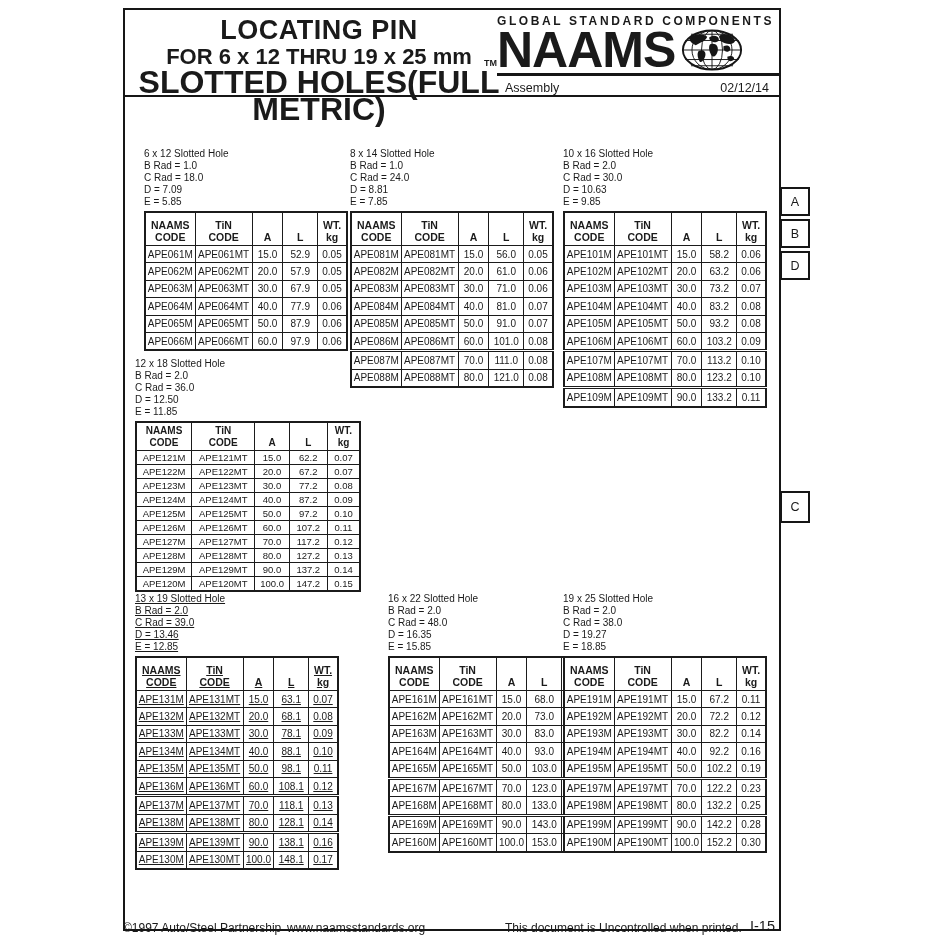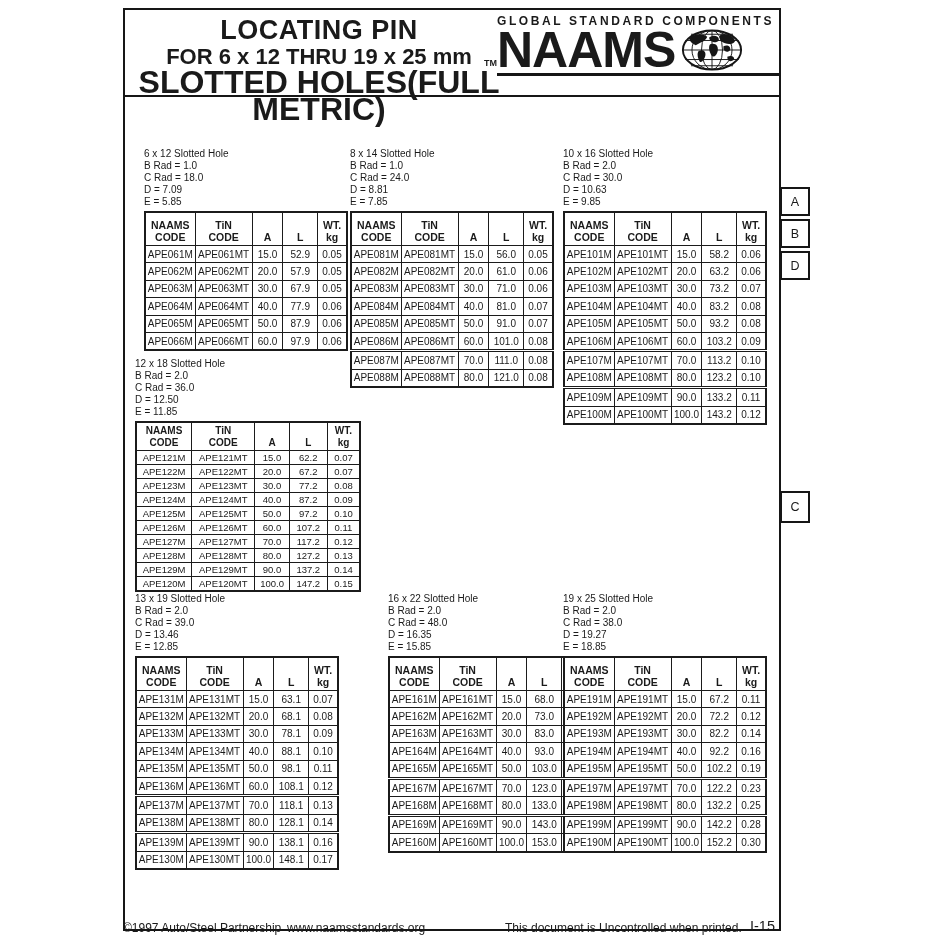--- a/index.html
+++ b/index.html
@@ -52,21 +52,21 @@
   .ptable th:nth-child(3){width:15%} .ptable th:nth-child(4){width:17%}
   .ptable th:nth-child(5){width:14%}
   .ptable tr.gap td { border-top:3px double #1b1b1b; }
   .ptable.wide { width:226px; }
   .ptable.compact td { height:13px; font-size:9.5px; }
   .ptable.compact th { height:25px; font-size:10px; }
   #sec0 {left:144px; top:148px;}
   #sec1 {left:350px; top:148px;}
   #sec2 {left:563px; top:148px;}
   #sec3 {left:135px; top:358px;}
-  #sec4 {left:135px; top:593px;}
+  #sec4 {left:135px; top:593px;text-decoration:underline;}
   #sec5 {left:340px; top:593px;padding-left:48px;}
   #sec6 {left:563px; top:593px;}
   
   .side-box {
     position:absolute; left:780px; width:26px; height:25px;
     border:2px solid #161616; background:#fff;
     display:flex; align-items:center; justify-content:center; font-size:12.5px;
   }
   #box-a{top:187px} #box-b{top:219px} #box-d{top:251px} #box-c{top:491px; height:28px;}
   
@@ -101,20 +101,24 @@
           <line x1="10" y1="38.5" x2="54" y2="38.5" stroke="#161616" stroke-width="1"></line>
           <path d="M8,9 C13,5 23,5 27,8 C26,12 20,14 15,17 C11,15 8,13 8,9 Z" fill="#161616"></path>
           <path d="M18,23 C22,21 26,23 25,28 C24,32 21,36 19,34 C17,30 16,26 18,23 Z" fill="#161616"></path>
           <path d="M29,9 C33,6 38,7 39,10 C40,13 37,14 34,14 C31,13 29,12 29,9 Z" fill="#161616"></path>
           <path d="M30,16 C35,14 39,17 38,23 C37,28 33,31 31,27 C29,23 28,19 30,16 Z" fill="#161616"></path>
           <path d="M41,6 C49,4 56,8 56,13 C53,17 46,16 42,13 C40,10 39,8 41,6 Z" fill="#161616"></path>
           <path d="M44,18 C48,16 52,18 51,22 C49,25 45,24 44,21 Z" fill="#161616"></path>
           <path d="M48,29 C52,27 56,29 55,32 C52,35 48,34 48,29 Z" fill="#161616"></path>
         </svg>
       </div>
+      <div class="brand-bottom">
+        <span>Assembly</span>
+        <span>02/12/14</span>
+      </div>
     </div>
   </div>
 </div>
 
 <div class="section" id="sec0">
   <div class="sec-title">6 x 12 Slotted Hole</div>
   <div class="sec-specs">
       <div>B Rad = 1.0</div>
       <div>C Rad = 18.0</div>
       <div>D = 7.09</div>
@@ -370,27 +374,20 @@
           <td>123.2</td>
           <td>0.10</td>
         </tr>
         <tr class="gap">
           <td>APE109M</td>
           <td>APE109MT</td>
           <td>90.0</td>
           <td>133.2</td>
           <td>0.11</td>
         </tr>
-        <tr>
-          <td>APE100M</td>
-          <td>APE100MT</td>
-          <td>100.0</td>
-          <td>143.2</td>
-          <td>0.12</td>
-        </tr>
       </tbody>
   </table>
 </div>
 
 <div class="section" id="sec3">
   <div class="sec-title">12 x 18 Slotted Hole</div>
   <div class="sec-specs">
       <div>B Rad = 2.0</div>
       <div>C Rad = 36.0</div>
       <div>D = 12.50</div>

